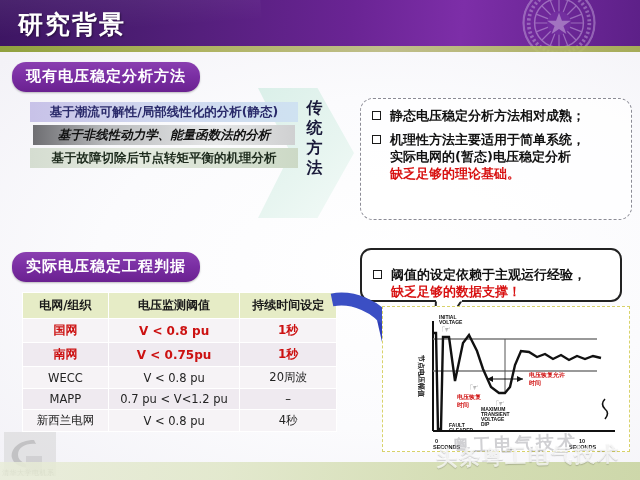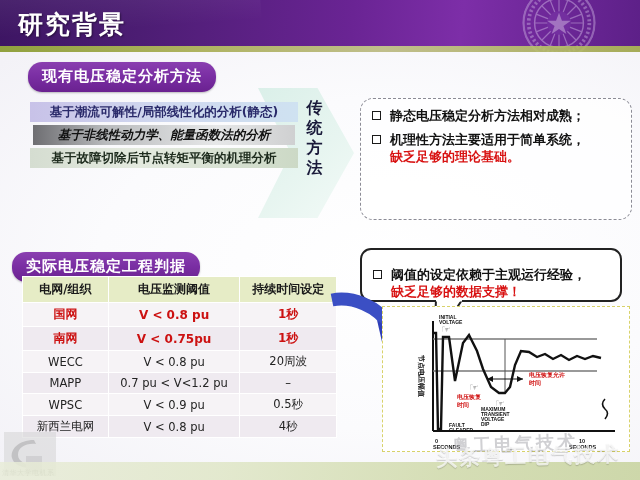--- a/index.html
+++ b/index.html
@@ -51,21 +51,21 @@
   .badge {
     position:absolute;
     background:linear-gradient(180deg,#8a3fb0 0%,#7b2fa4 45%,#6a2190 100%);
     color:#fff; font-weight:bold; font-size:15px;
     padding:5px 14px 6px 14px;
     border-radius:14px;
     letter-spacing:1px;
     box-shadow:0 1px 2px rgba(0,0,0,.25);
     white-space:nowrap;
   }
-  #badge-methods { left:28px; top:62px; }
+  #badge-methods { left:12px; top:62px; }
   #badge-criteria { left:12px; top:252px; }
 
   
   .method-row {
     position:absolute; left:30px;
     height:20px; line-height:20px;
     font-size:12.5px; color:#1b1b2e;
     text-align:center; white-space:nowrap;
     padding:0 6px;
     font-weight:bold;
@@ -123,21 +123,21 @@
     background:#ffffff;
     padding:16px 8px;
   }
   #callout-tail {
     position:absolute; left:432px; top:300px; width:52px; height:44px;
     pointer-events:none;
   }
 
   
   #tbl {
-    position:absolute; left:22px; top:276px;
+    position:absolute; left:22px; top:292px;
     width:315px;
     border-collapse:collapse;
     font-size:11.5px;
   }
   #tbl th {
     background:#e6ecc6;
     color:#1a1a1a; font-weight:bold;
     padding:4px 2px; font-size:12px;
     border:1px solid #ffffff;
   }
@@ -244,20 +244,21 @@
     <div class="bullet-line">
       <div class="sq"></div>
       <div class="btext">
         <div>静态电压稳定分析方法相对成熟；</div>
       </div>
     </div>
     <div class="bullet-line">
       <div class="sq"></div>
       <div class="btext">
         <div>机理性方法主要适用于简单系统，</div>
+        <div>实际电网的(暂态)电压稳定分析</div>
         <div class="red">缺乏足够的理论基础。</div>
       </div>
     </div>
   </div>
 
   <div id="callout-bottom">
     <div class="bullet-line">
       <div class="sq"></div>
       <div class="btext">
         <div>阈值的设定依赖于主观运行经验，</div>
@@ -291,25 +292,20 @@
       </tr>
       <tr>
         <td class="c0">WECC</td>
         <td class="c1">V &lt; 0.8 pu</td>
         <td class="c2">20周波</td>
       </tr>
       <tr>
         <td class="c0">MAPP</td>
         <td class="c1">0.7 pu &lt; V&lt;1.2 pu</td>
         <td class="c2">–</td>
-      </tr>
-      <tr>
-        <td class="c0">WPSC</td>
-        <td class="c1">V &lt; 0.9 pu</td>
-        <td class="c2">0.5秒</td>
       </tr>
       <tr>
         <td class="c0">新西兰电网</td>
         <td class="c1">V &lt; 0.8 pu</td>
         <td class="c2">4秒</td>
       </tr>
     </tbody>
   </table>
 
   <svg id="blue-arrow" viewBox="0 0 86 62">

